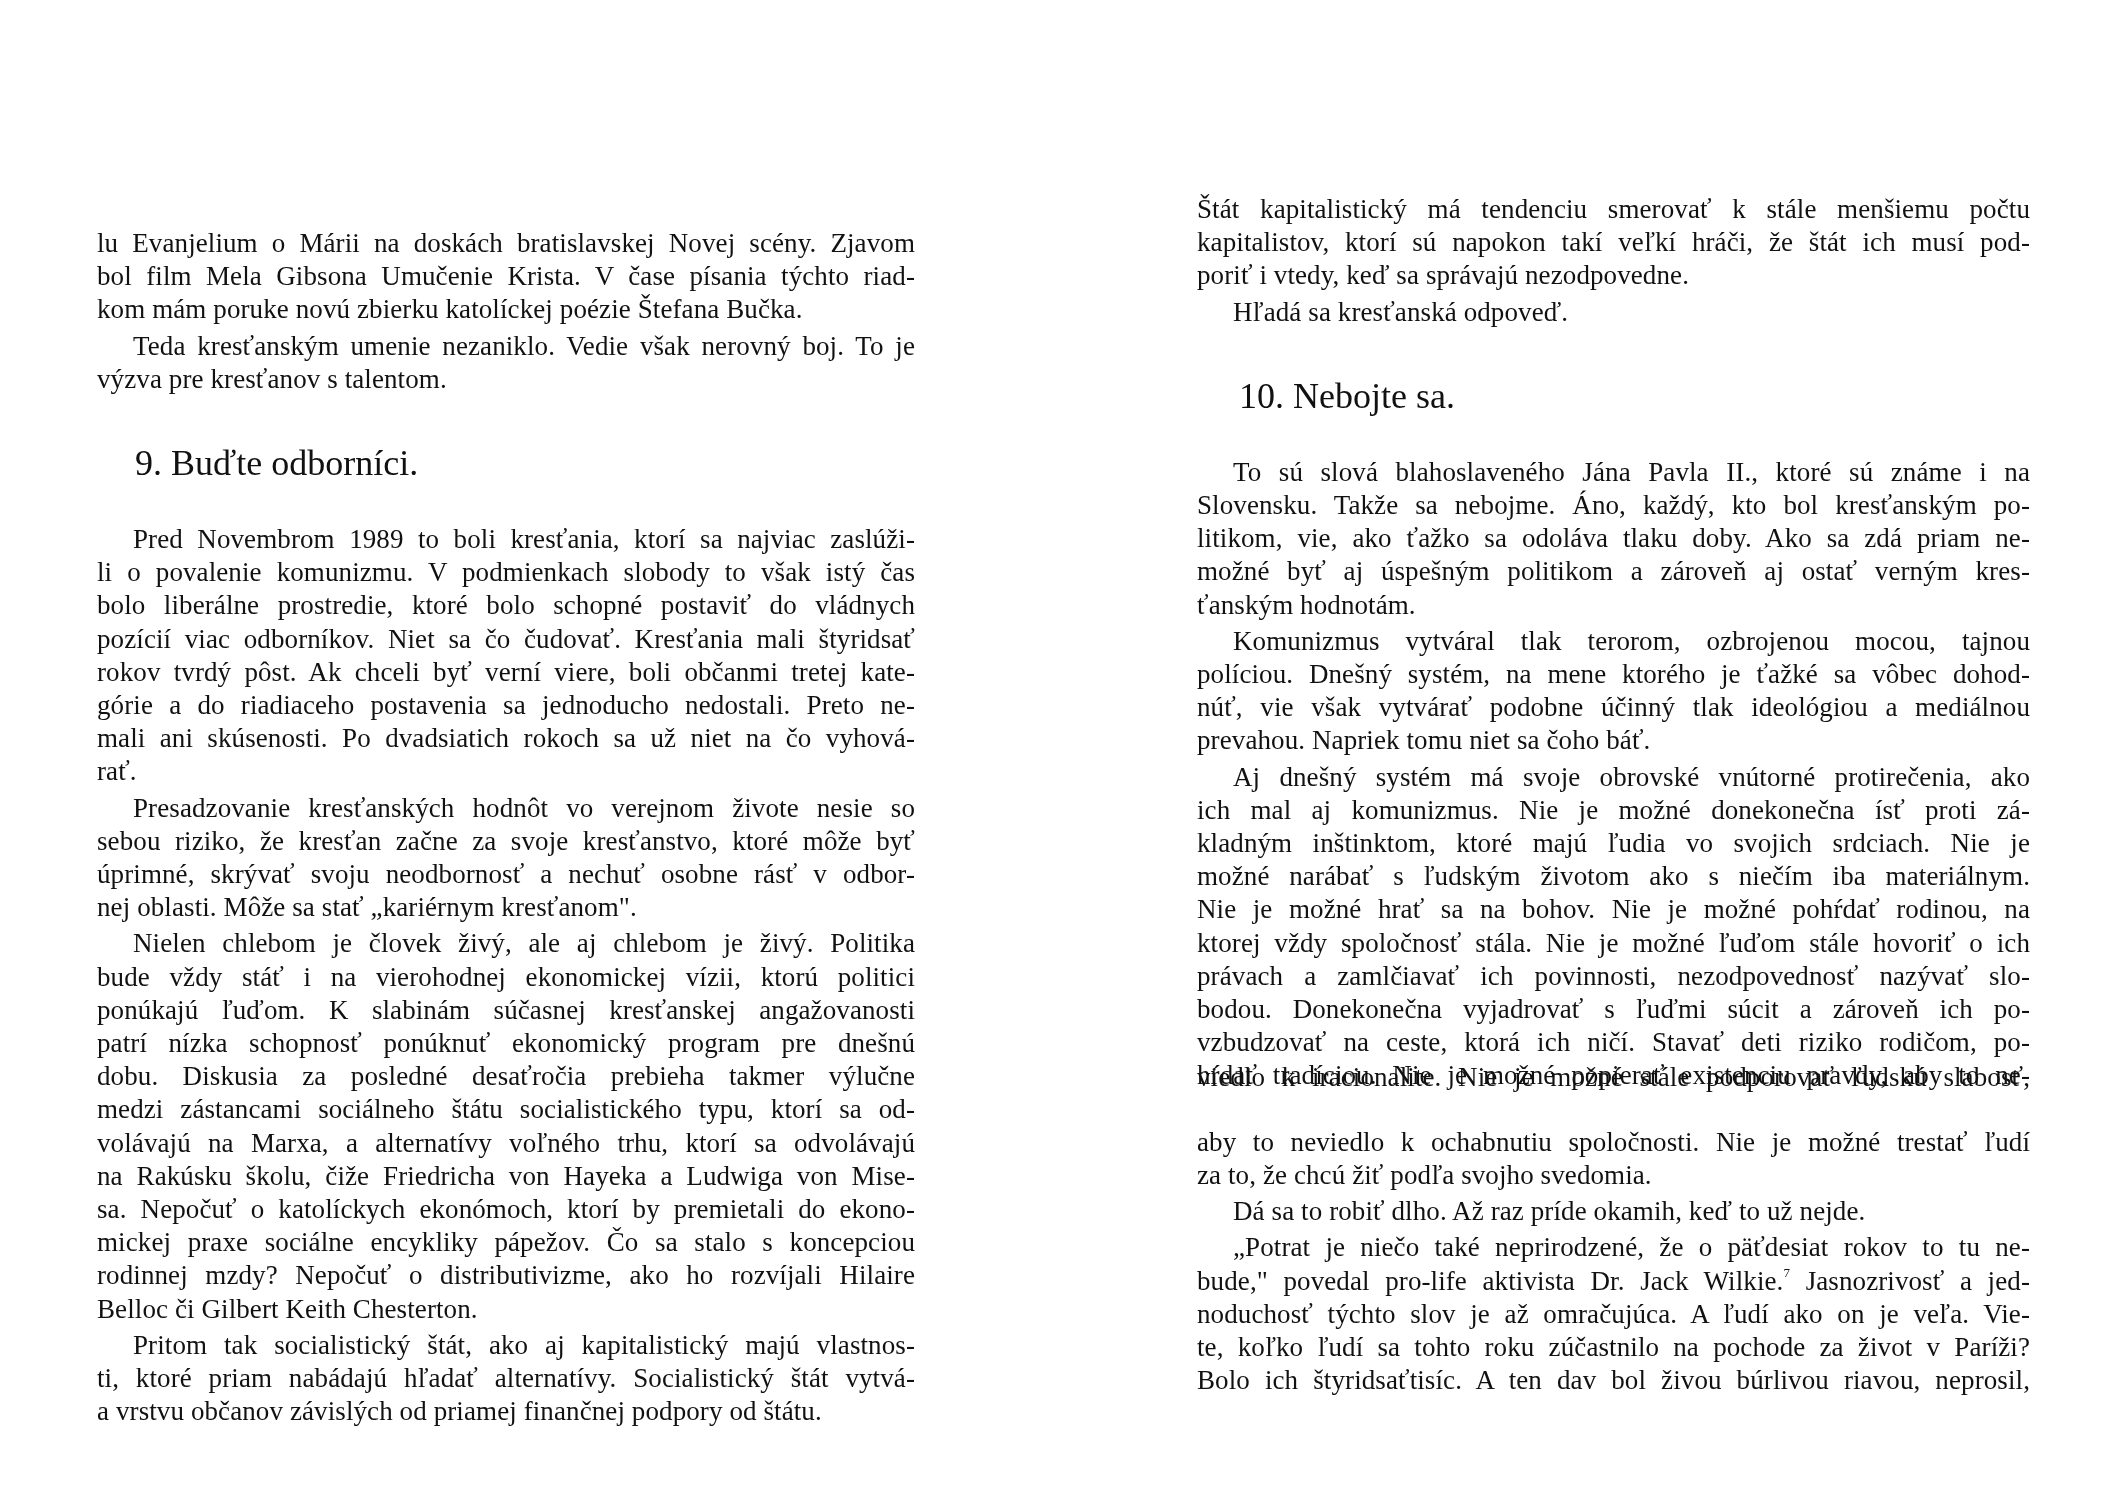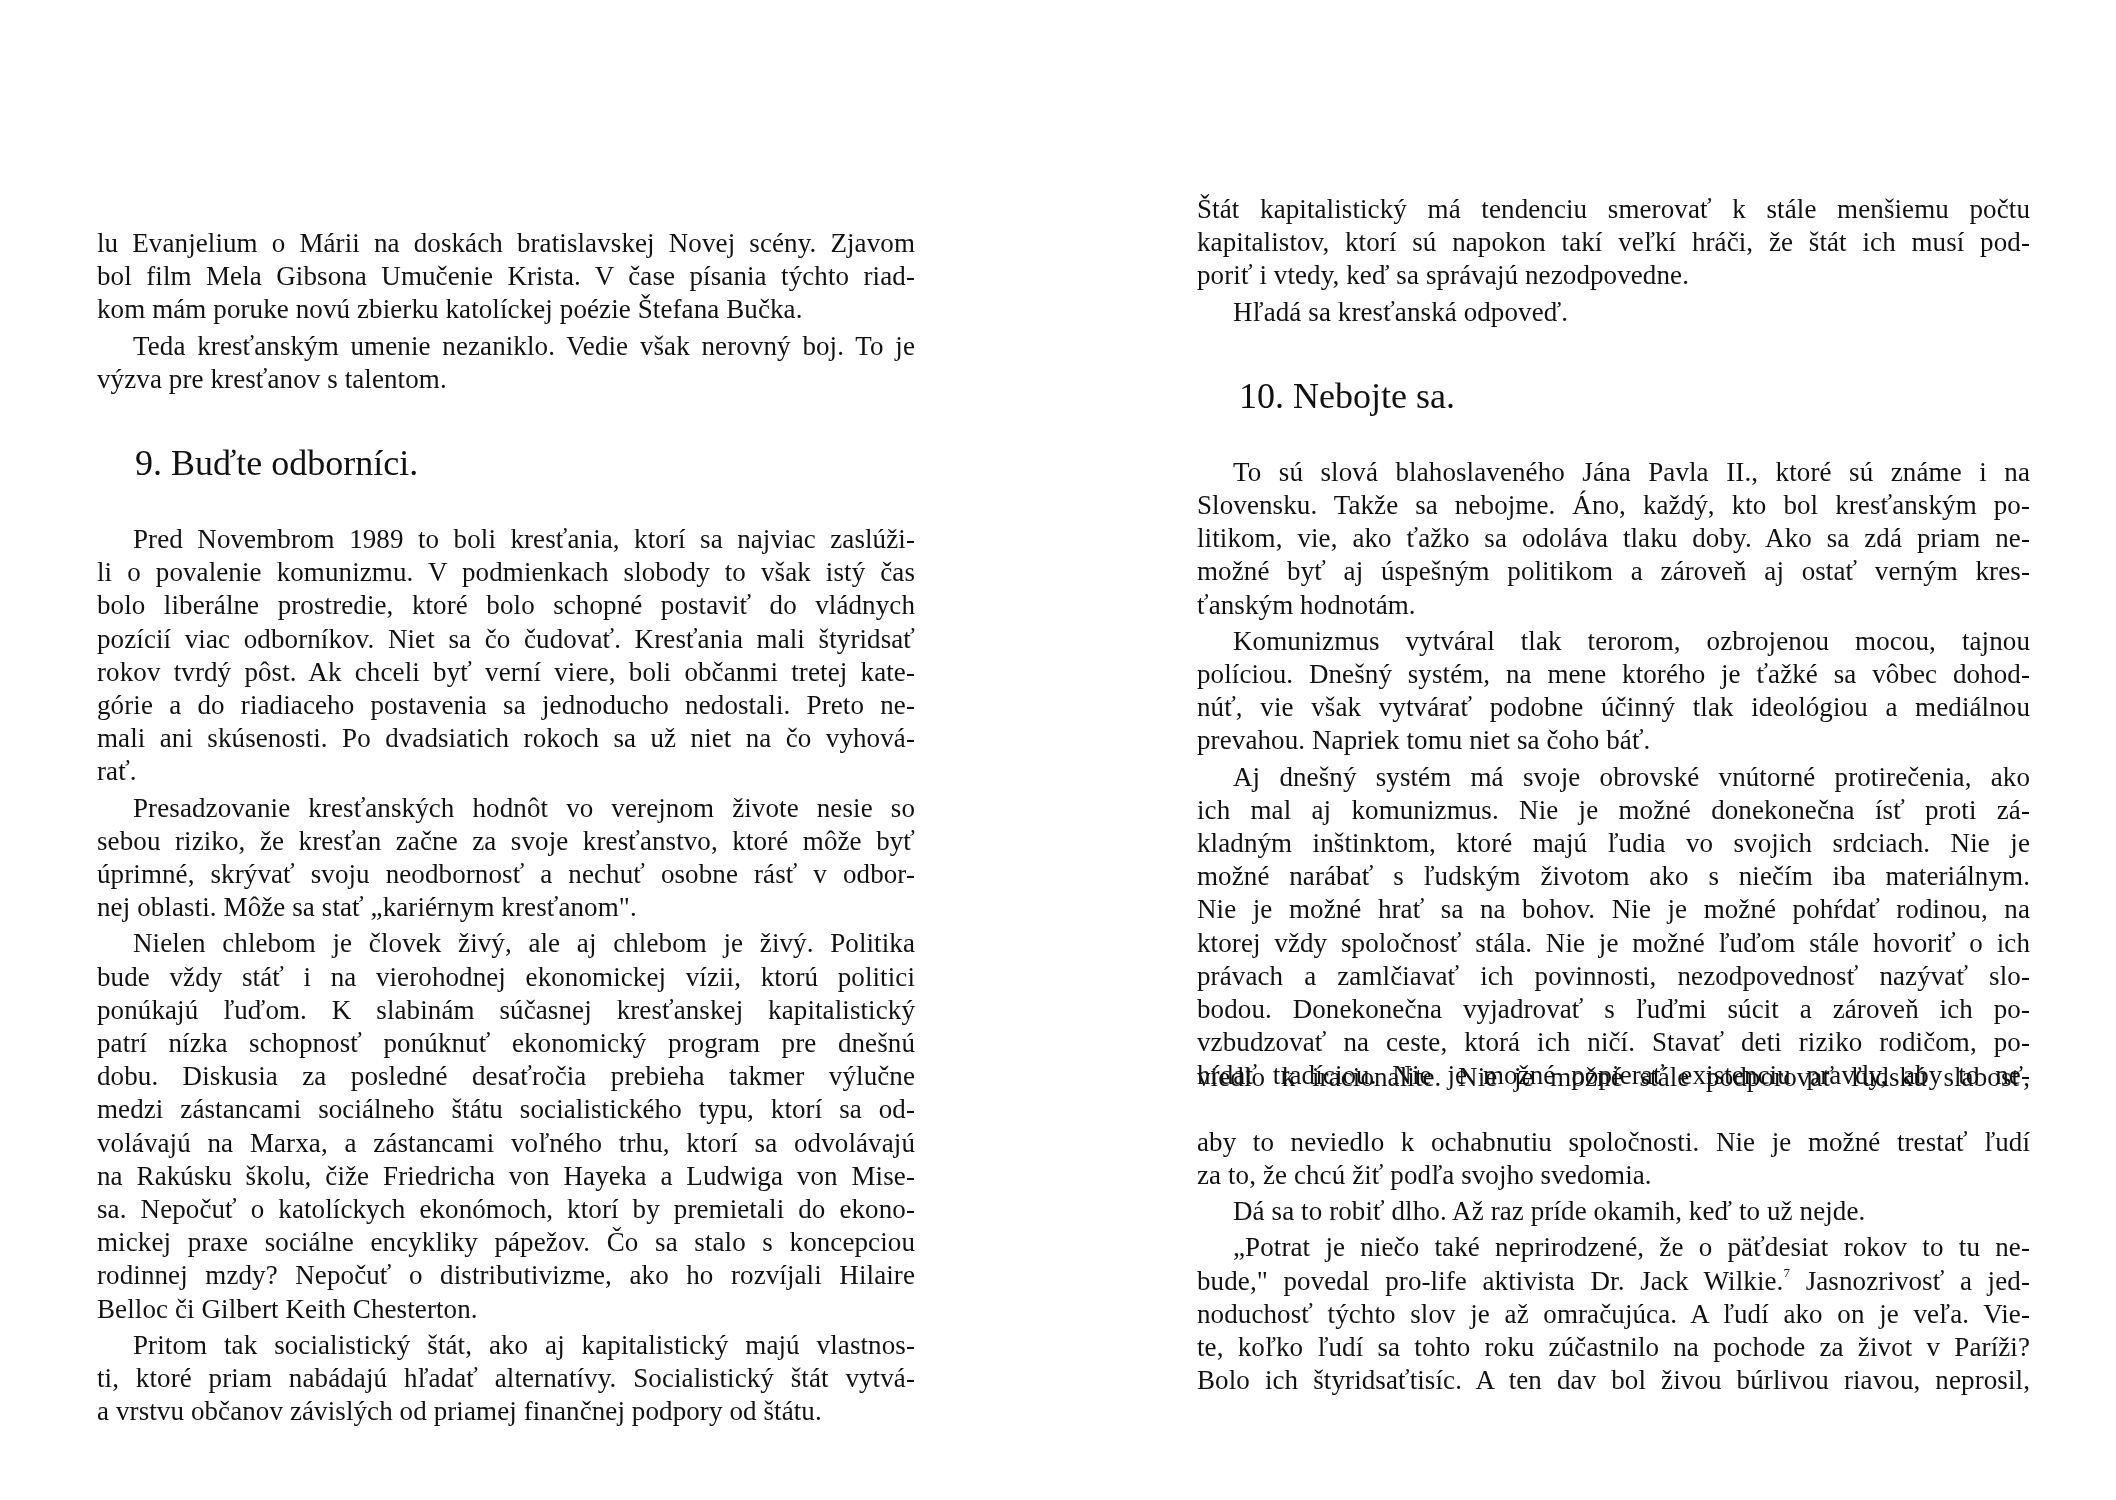--- a/index.html
+++ b/index.html
@@ -61,25 +61,25 @@
     </div>
     <div>
       <div class="line" style="left: 133px; width: 782px; top: 751.6px; white-space: normal;">Presadzovanie kresťanských hodnôt vo verejnom živote nesie so</div>
       <div class="line" style="left: 97px; width: 818px; top: 784.8px; white-space: normal;">sebou riziko, že kresťan začne za svoje kresťanstvo, ktoré môže byť</div>
       <div class="line" style="left: 97px; width: 818px; top: 818px; white-space: normal;">úprimné, skrývať svoju neodbornosť a nechuť osobne rásť v odbor-</div>
       <div class="line last" style="left: 97px; width: 818px; top: 851.2px;">nej oblasti. Môže sa stať „kariérnym kresťanom".</div>
     </div>
     <div>
       <div class="line" style="left: 133px; width: 782px; top: 887.4px; white-space: normal;">Nielen chlebom je človek živý, ale aj chlebom je živý. Politika</div>
       <div class="line" style="left: 97px; width: 818px; top: 920.6px; white-space: normal;">bude vždy stáť i na vierohodnej ekonomickej vízii, ktorú politici</div>
-      <div class="line" style="left: 97px; width: 818px; top: 953.8px; white-space: normal;">ponúkajú ľuďom. K slabinám súčasnej kresťanskej kapitalistický</div>
+      <div class="line" style="left: 97px; width: 818px; top: 953.8px; white-space: normal;">ponúkajú ľuďom. K slabinám súčasnej kresťanskej angažovanosti</div>
       <div class="line" style="left: 97px; width: 818px; top: 987px; white-space: normal;">patrí nízka schopnosť ponúknuť ekonomický program pre dnešnú</div>
       <div class="line" style="left: 97px; width: 818px; top: 1020.2px; white-space: normal;">dobu. Diskusia za posledné desaťročia prebieha takmer výlučne</div>
       <div class="line" style="left: 97px; width: 818px; top: 1053.4px; white-space: normal;">medzi zástancami sociálneho štátu socialistického typu, ktorí sa od-</div>
-      <div class="line" style="left: 97px; width: 818px; top: 1086.6px; white-space: normal;">volávajú na Marxa, a zástancami voľného trhu, ktorí sa odvolávajú</div>
+      <div class="line" style="left: 97px; width: 818px; top: 1086.6px; white-space: normal;">volávajú na Marxa, a alternatívy voľného trhu, ktorí sa odvolávajú</div>
       <div class="line" style="left: 97px; width: 818px; top: 1119.8px; white-space: normal;">na Rakúsku školu, čiže Friedricha von Hayeka a Ludwiga von Mise-</div>
       <div class="line" style="left: 97px; width: 818px; top: 1153px; white-space: normal;">sa. Nepočuť o katolíckych ekonómoch, ktorí by premietali do ekono-</div>
       <div class="line" style="left: 97px; width: 818px; top: 1186.2px; white-space: normal;">mickej praxe sociálne encykliky pápežov. Čo sa stalo s koncepciou</div>
       <div class="line" style="left: 97px; width: 818px; top: 1219.4px; white-space: normal;">rodinnej mzdy? Nepočuť o distributivizme, ako ho rozvíjali Hilaire</div>
       <div class="line last" style="left: 97px; width: 818px; top: 1252.6px;">Belloc či Gilbert Keith Chesterton.</div>
     </div>
     <div>
       <div class="line" style="left: 133px; width: 782px; top: 1288.8px; white-space: normal;">Pritom tak socialistický štát, ako aj kapitalistický majú vlastnos-</div>
       <div class="line" style="left: 97px; width: 818px; top: 1322px; white-space: normal;">ti, ktoré priam nabádajú  hľadať alternatívy. Socialistický štát vytvá-</div>
       <div class="line last" style="left: 97px; width: 818px; top: 1355.2px;">a vrstvu občanov závislých od priamej finančnej podpory od štátu.</div>

